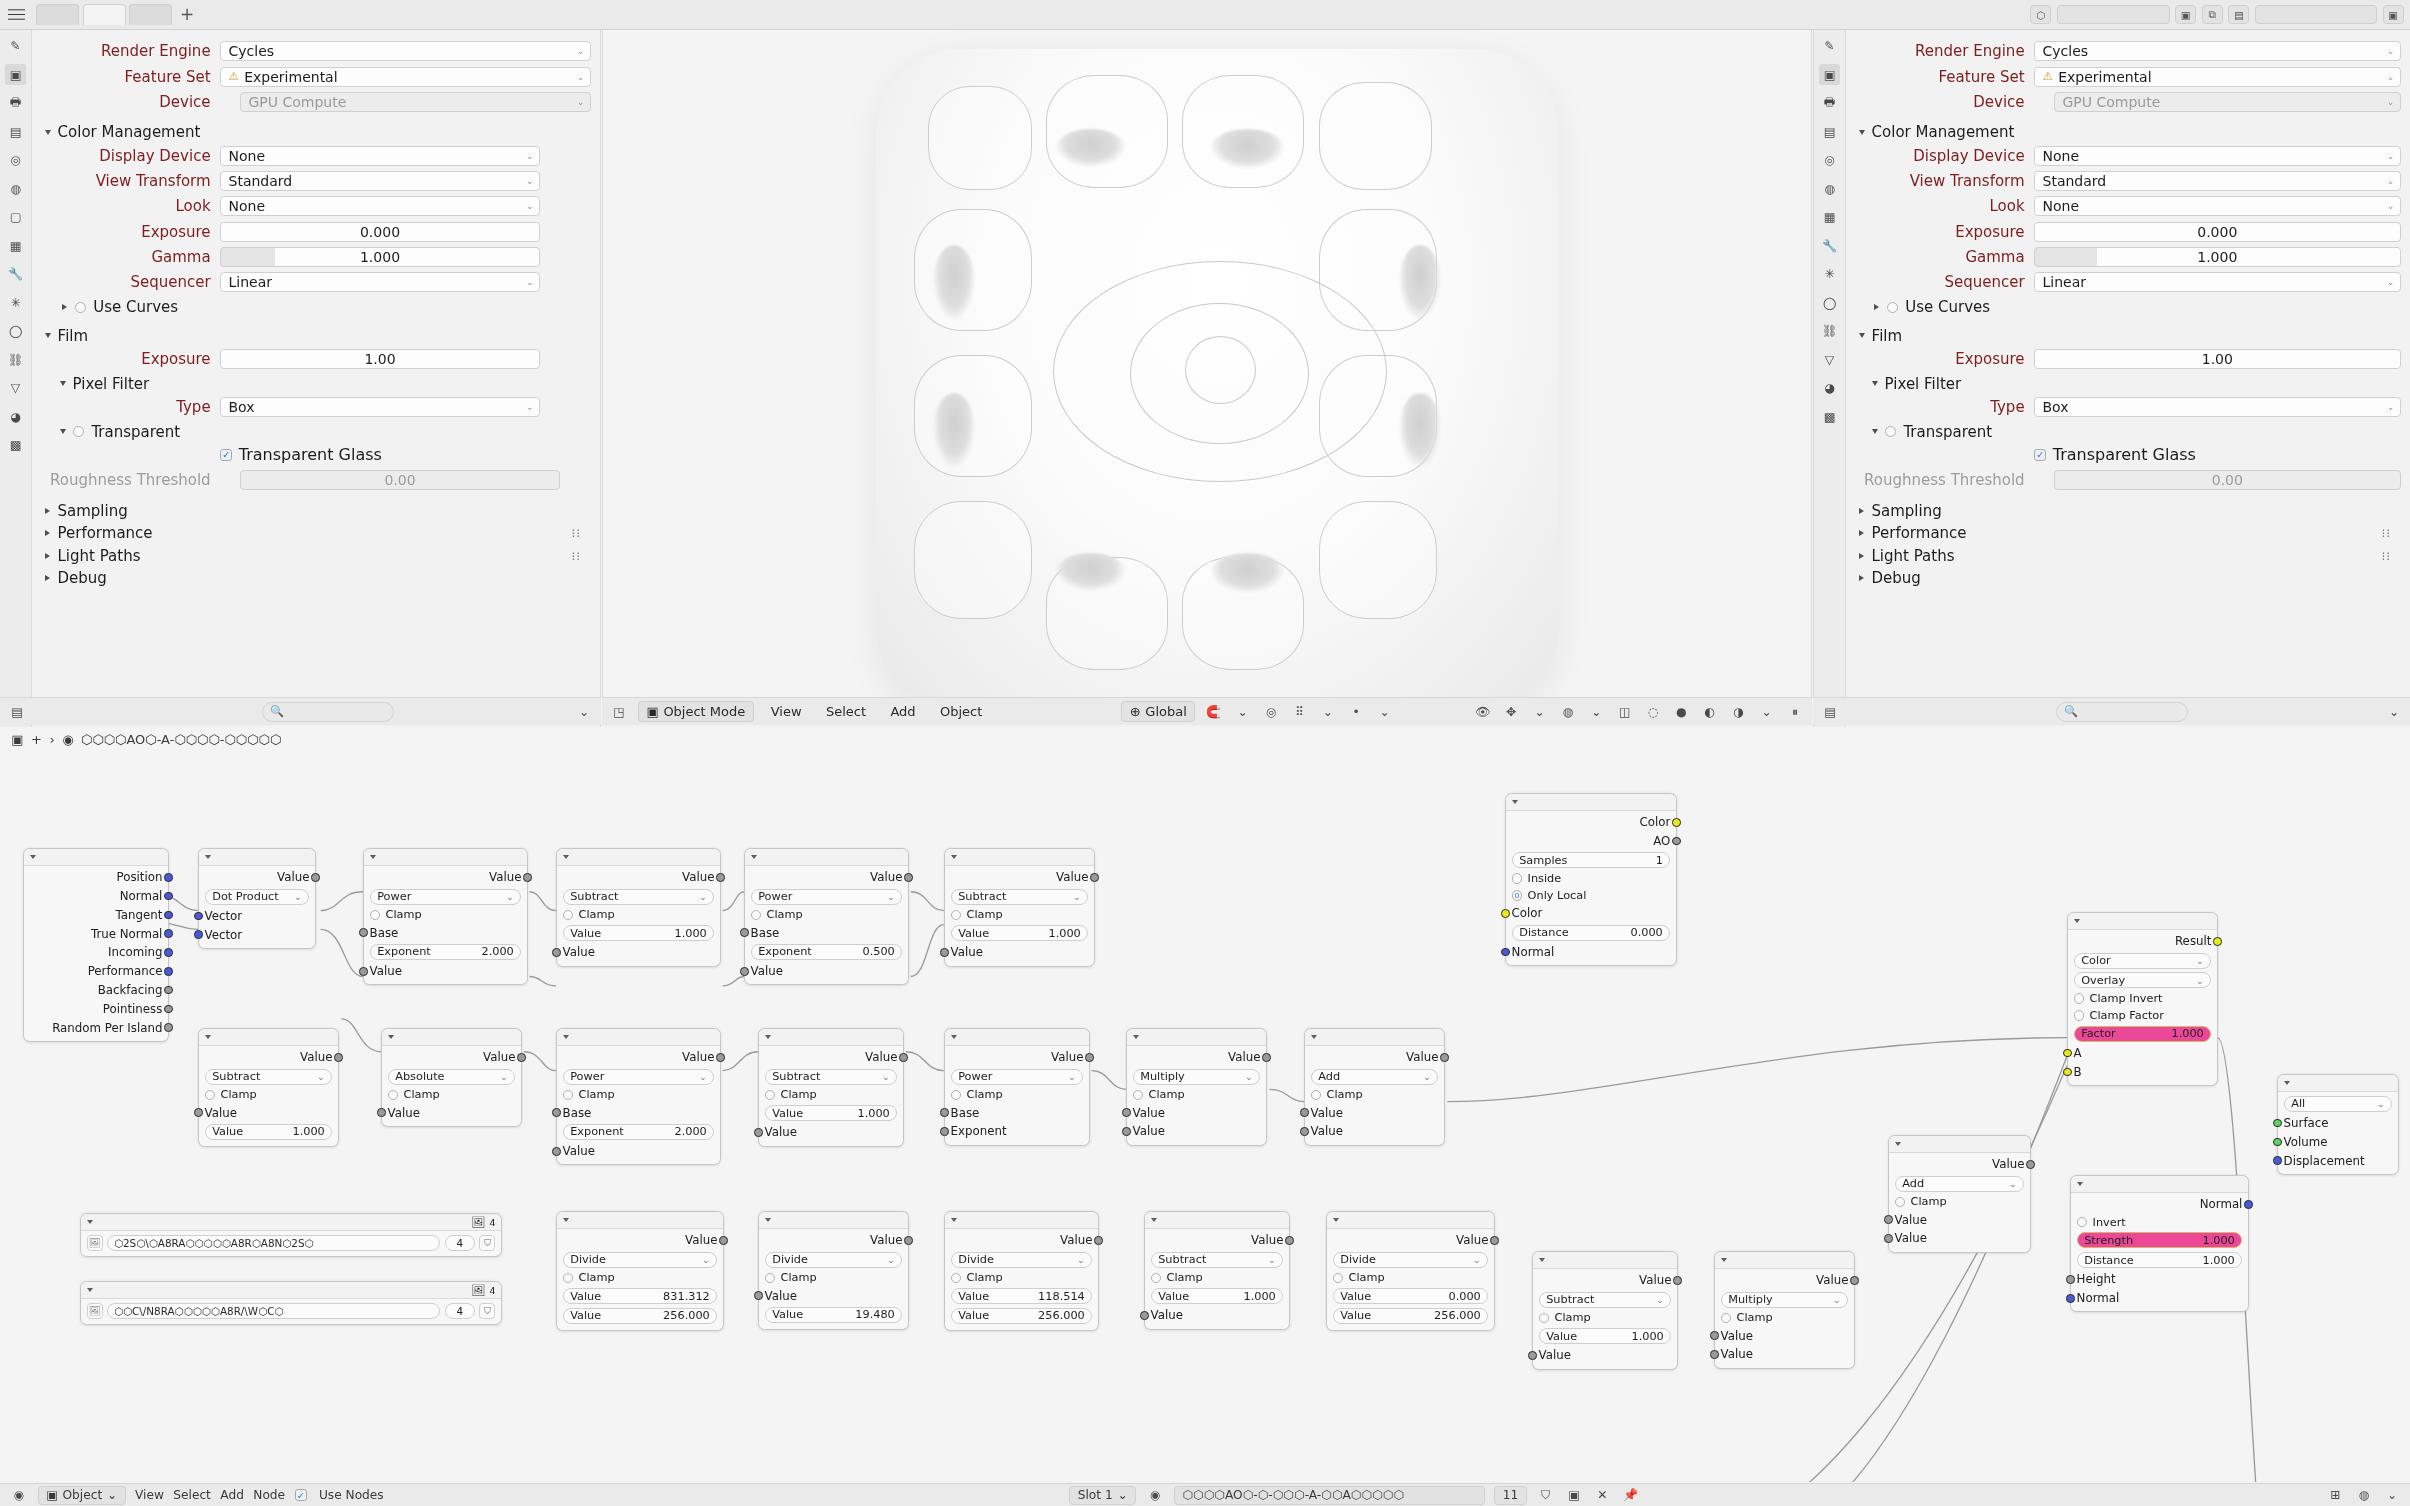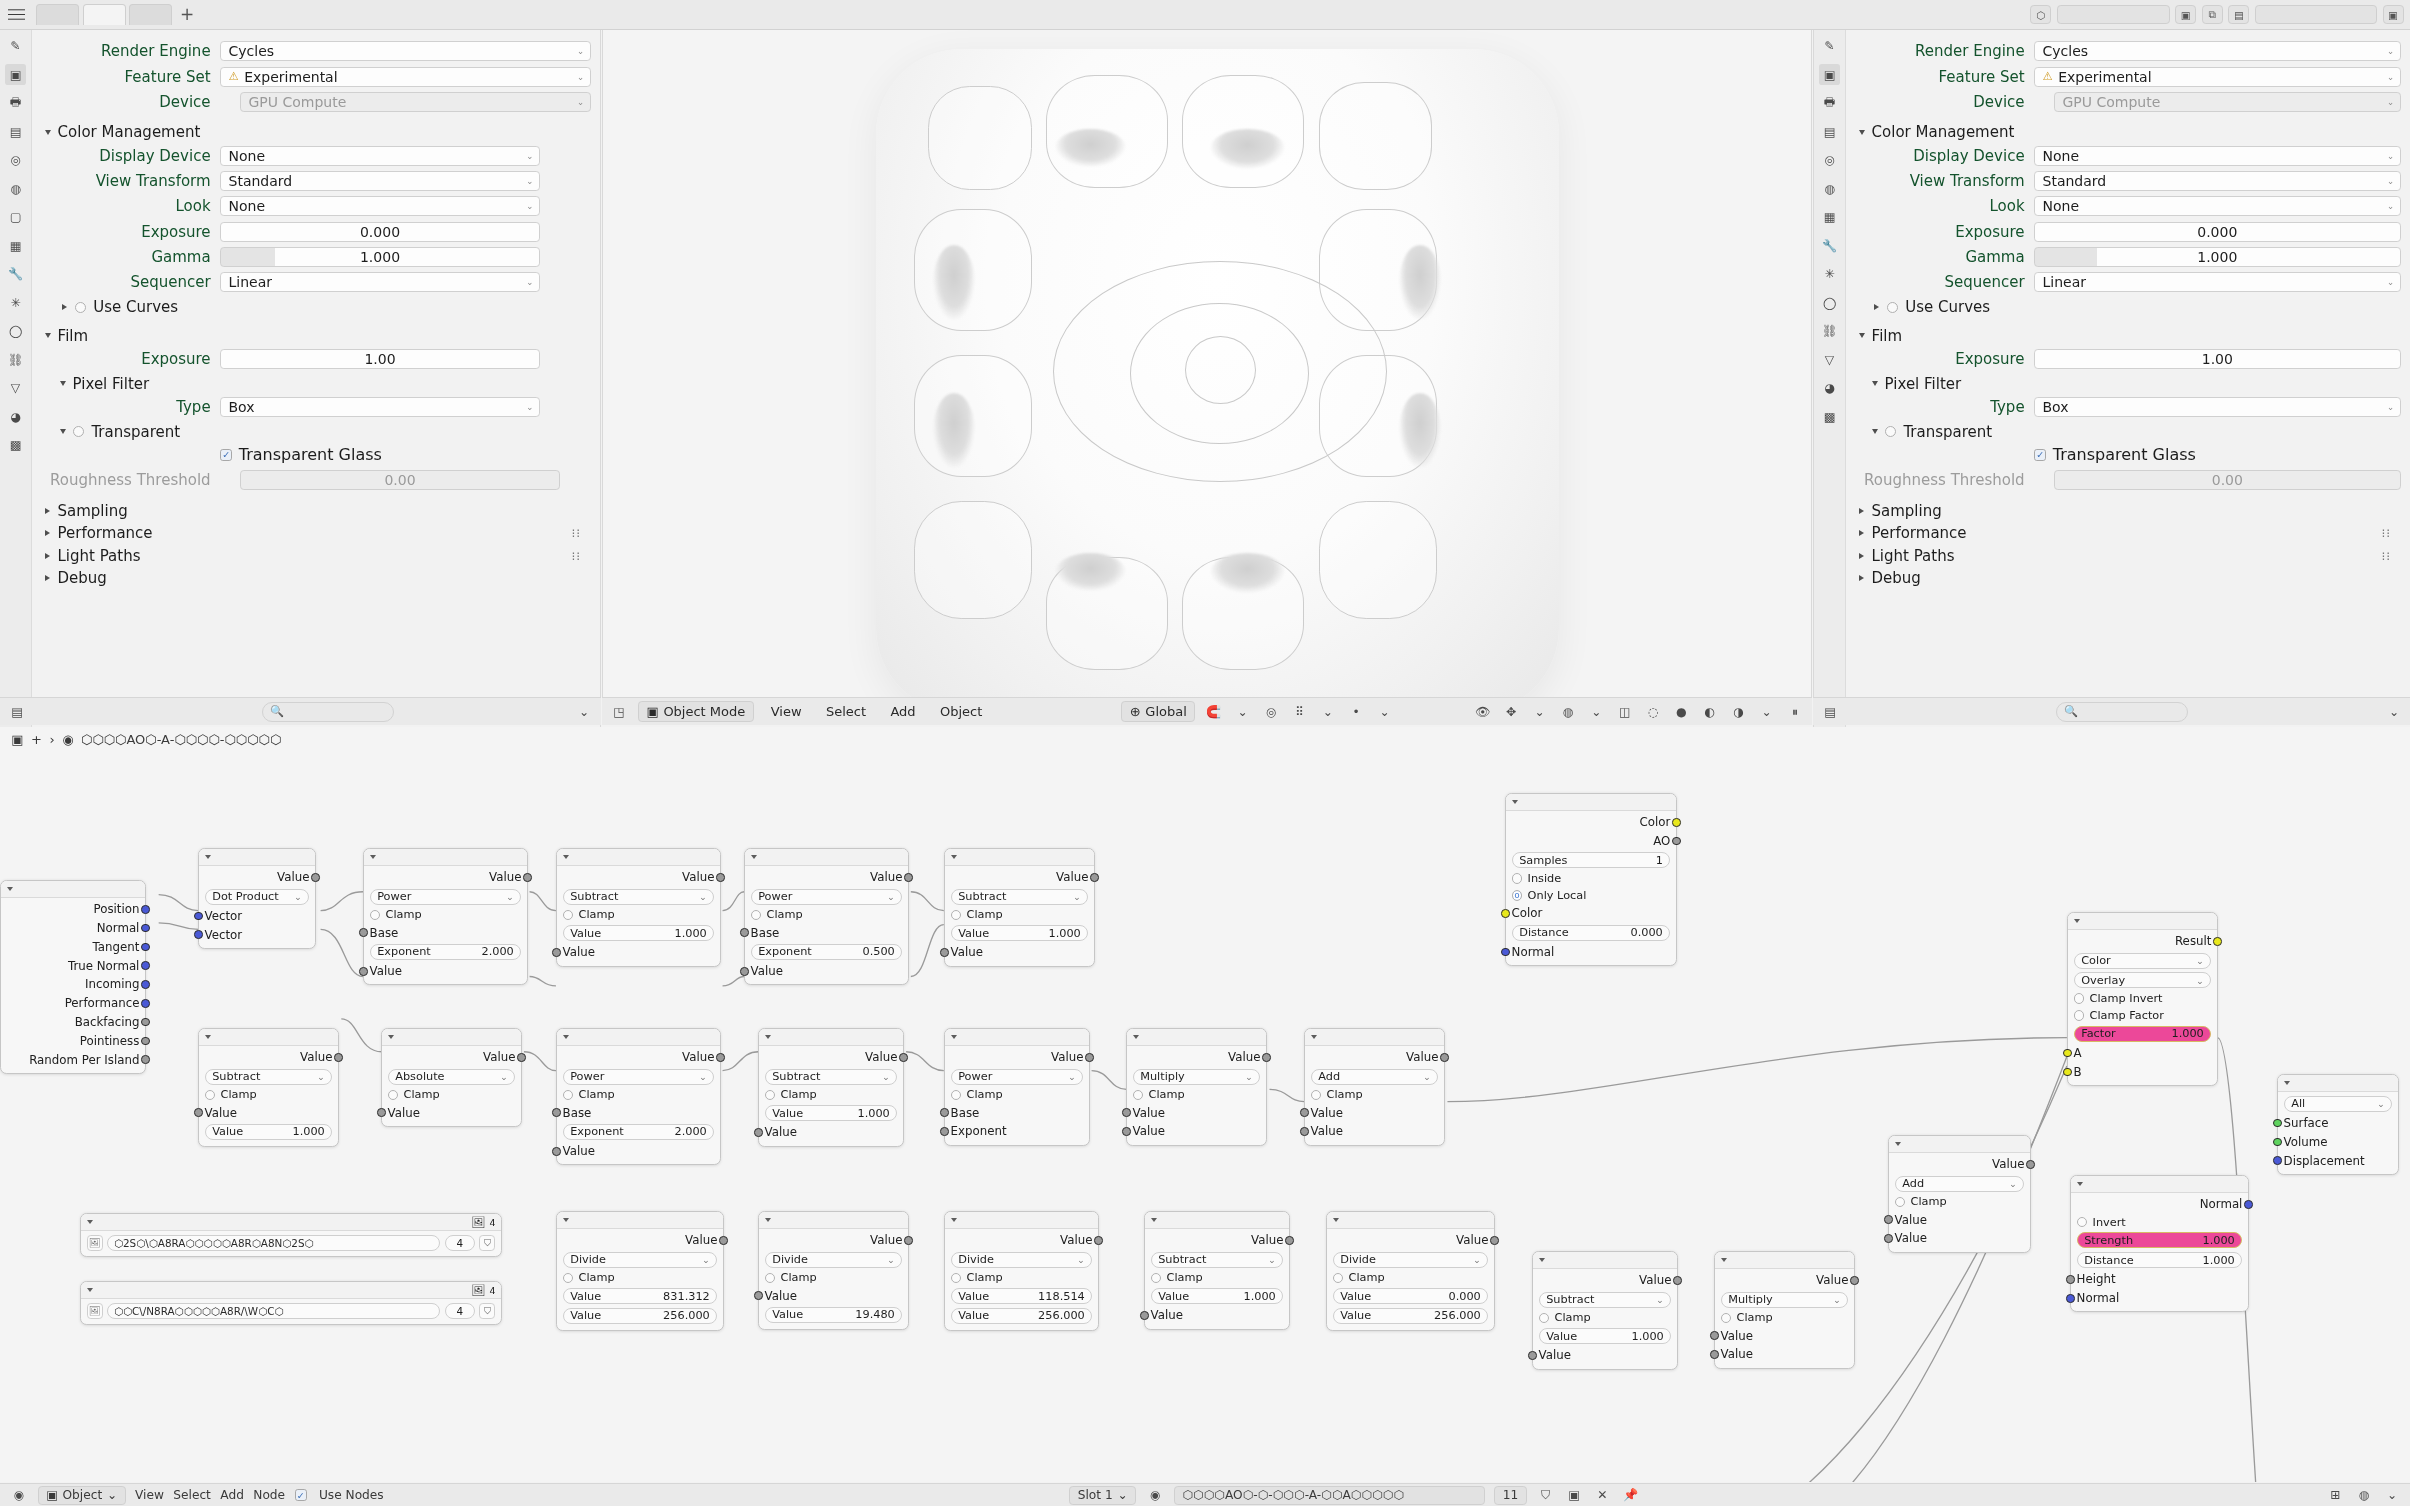--- a/index.html
+++ b/index.html
@@ -52,21 +52,21 @@
     width: 21px; height: 21px; border-radius: 2.8px;
     display:flex; align-items:center; justify-content:center;
     font-size: 12.2px; color: #4a4a4a; background: transparent;
   }
   .icon-col .ic.sel { background: #d9d9d9; }
 
   
   .prop-body { position: absolute; top: 0; left: 32px; right: 0; bottom: 0; padding-top: 9.4px; }
   .row { display: flex; align-items: center; height: 23.5px; margin-bottom: 1.9px; padding-right: 9.4px; }
   .row .lbl {
-    width: 188px; text-align: right; padding-right: 9.4px; font-size: 15px; color: #14532d;
+    width: 188px; text-align: right; padding-right: 9.4px; font-size: 15px; color: #7f1d1d;
     white-space: nowrap; overflow: hidden;
   }
   .field {
     flex: 1; height: 20px; background: #fdfdfd; border: 0.9px solid #d0d0d0; border-radius: 3.8px;
     display: flex; align-items: center; padding: 0 7.5px; font-size: 14px; color: #1d1d1d; position: relative;
   }
   .field.disabled { background: #ececec; color: #9a9a9a; margin-left: 20px; }
   .field .arrow-r { position: absolute; right: 5.6px; font-size: 8.5px; color: #8a8a8a; }
   .field.center { justify-content: center; }
   .field.slider { background: linear-gradient(to right, #e4e4e4 0%, #e4e4e4 var(--fill,0%), #fdfdfd var(--fill,0%), #fdfdfd 100%); justify-content: center; }
@@ -618,21 +618,21 @@
         <path d="M1167,1175 C1190,1175 1195,1185 1215,1185"></path>
         <path d="M1372,1185 C1390,1185 1395,1175 1408,1175"></path>
         <path d="M1588,1175 C1605,1175 1610,1215 1627,1215"></path>
         <path d="M1784,1215 C1800,1215 1805,1218 1820,1218"></path>
         <path d="M533,1145 C560,1145 565,1175 590,1175"></path>
         <path d="M533,1195 C560,1195 565,1190 590,1190"></path>
         <path d="M1781,870 C1900,870 2050,700 2195,360"></path>
       </g>
     </svg>
 
-    <div class="node" style="left:0; top:121px; width:146px;margin-top:32px;">
+    <div class="node" style="left:23px; top:121px; width:146px;">
       <div class="nhead">
           <i class="v"></i>
         </div>
       <div class="nbody">
         <div class="sock-row right">
             <span class="nlabel">Position</span>
             <span class="sock r s-blue"></span>
           </div>
         <div class="sock-row right">
             <span class="nlabel">Normal</span>

